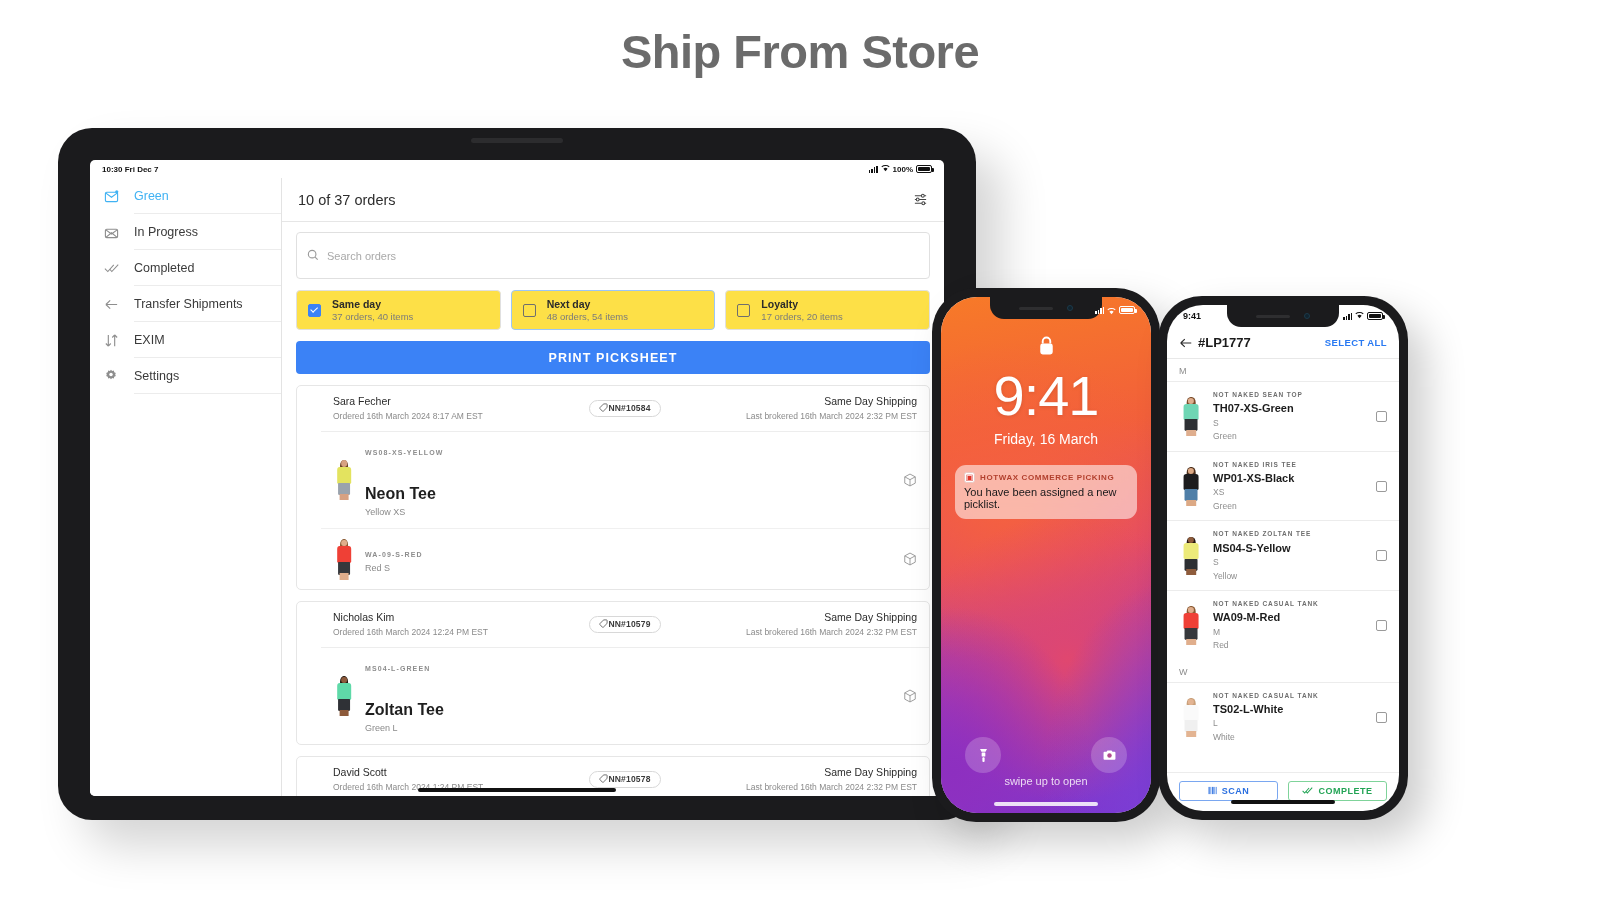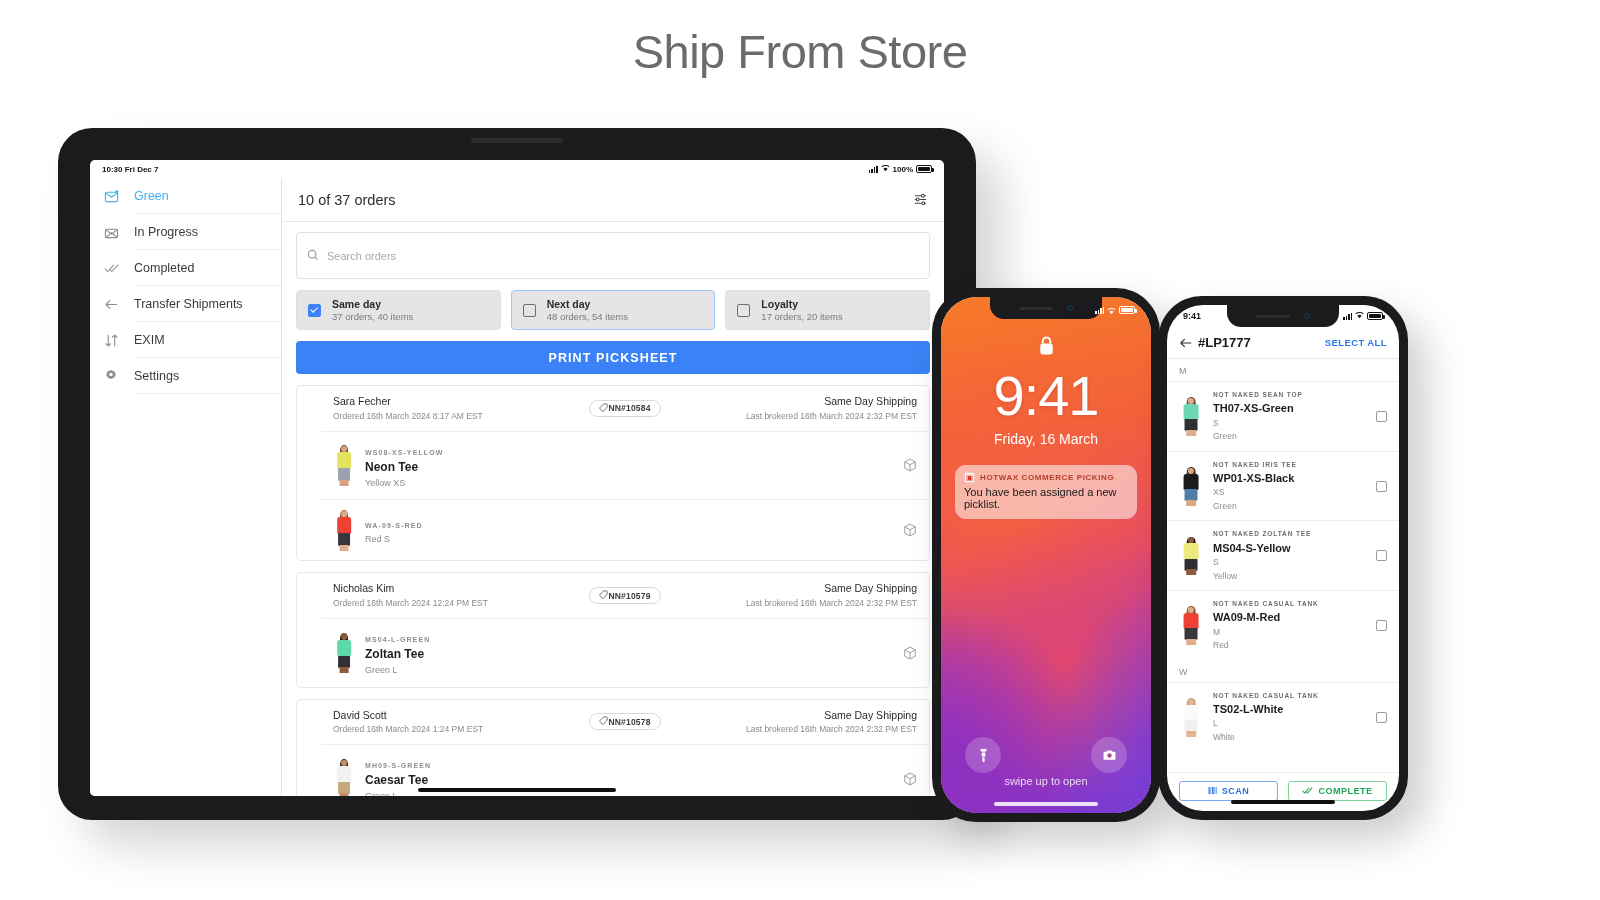--- a/index.html
+++ b/index.html
@@ -7,21 +7,21 @@
     width: 1600px; height: 900px;
     background: #ffffff;
     font-family: "Liberation Sans", sans-serif;
     overflow: hidden;
   }
 
   
   #page-title {
     position: absolute; top: 24px; left: 0; width: 1600px;
     text-align: center;
-    font-size: 47px; font-weight: 400; color: #6b6b6b;
+    font-size: 47px; font-weight: 700; color: #6b6b6b;
     letter-spacing: -0.5px;
   }
 
   
   #tablet {
     position: absolute; left: 58px; top: 128px;
     width: 918px; height: 692px;
     background: #1b1b1d;
     border-radius: 34px;
     box-shadow: 26px 26px 46px rgba(0,0,0,0.17);
@@ -91,21 +91,21 @@
     height: 47px; border: 1px solid #e0e0e0; border-radius: 4px;
     display: flex; align-items: center; padding: 0 10px; gap: 8px;
     margin-bottom: 11px;
   }
   #search-input { font-size: 11px; color: #a9a9a9; }
 
   #filters { display: flex; gap: 10px; margin-bottom: 11px; }
   .filter-card {
     flex: 1; height: 40px; border: 1px solid #e0e0e0; border-radius: 4px;
     display: flex; align-items: center; gap: 11px; padding: 5px 11px;
-    background:#e5e5e5;
+    background:#fde047;
   }
   .filter-card.focused { border-color: #9cc6f7; }
   .cbx { width: 13px; height: 13px; border: 1.4px solid #6e6e6e; border-radius: 2px; flex:0 0 13px;}
   .cbx.checked {
     background: #3b82f6; border-color: #3b82f6;
     display:flex; align-items:center; justify-content:center;
   }
   .cbx.checked::after {
     content:""; width:6px; height:3px; border-left:1.6px solid #fff; border-bottom:1.6px solid #fff;
     transform: rotate(-45deg) translate(0.5px,-1px);
@@ -141,21 +141,21 @@
     display: flex; align-items: center; padding: 9px 12px; gap: 10px;
     border-bottom: 1px solid #f0f0f0;
   }
   .line-item:last-child { border-bottom: none; }
   .thumb {
     width: 22px; height: 42px; flex: 0 0 22px; border-radius:2px;
     position: relative; overflow: hidden;
   }
   .li-text { flex: 1; min-width:0; }
   .li-sku { font-size: 7px; letter-spacing: 1.1px; color: #8d8d8d; font-weight: 700; line-height:1.7;}
-  .li-name { font-size: 12px; color: #1f1f1f; font-weight: 600; line-height:1.45;}
+  .li-name { font-size: 16px; color: #1f1f1f; font-weight: 600; line-height:1.45;margin-top:23px;}
   .li-var { font-size: 9px; color: #8a8a8a; line-height:1.6;}
   .box-ico { color: #9a9a9a; display:flex; }
 
   #tablet-homebar {
     position:absolute; left:50%; transform:translateX(-50%);
     bottom: 4px; width: 198px; height: 4px; background:#111; border-radius:3px;
   }
 
   
   .phone {

